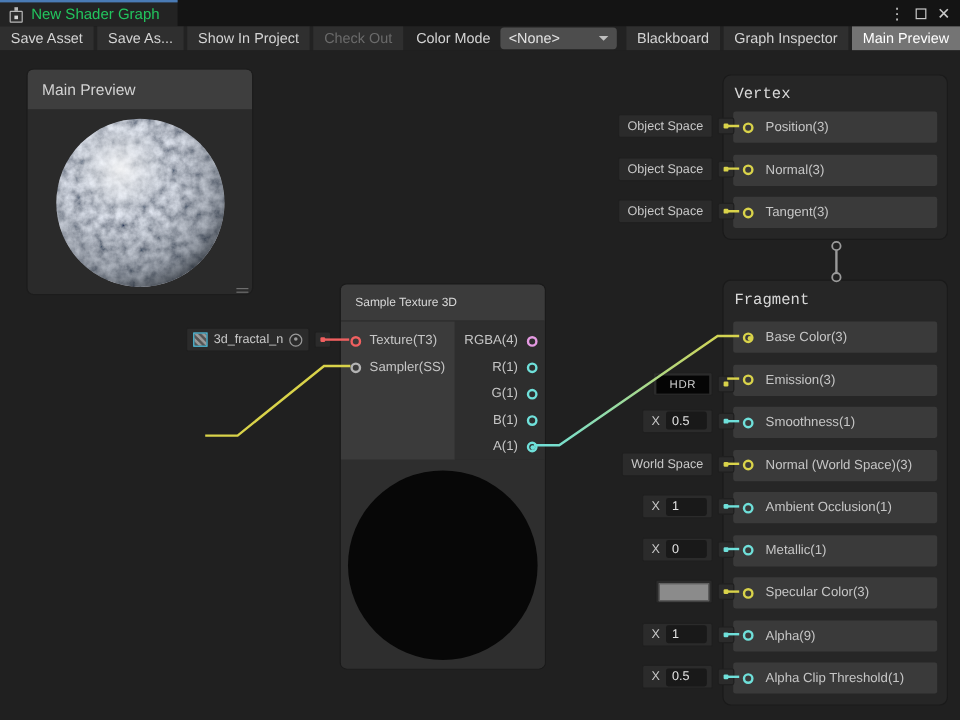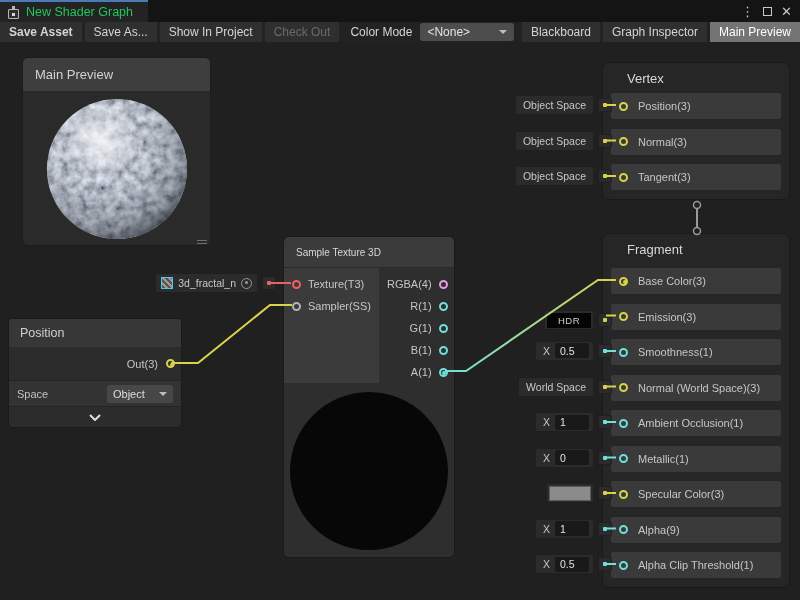--- a/index.html
+++ b/index.html
@@ -16,21 +16,21 @@
   .sg-icon { position:relative; width:13px; height:13px; flex:0 0 13px; }
   .sg-icon .box { position:absolute; left:1px; top:3px; width:11px; height:10px; border:1.5px solid #b8b8b8; background:#2e2e2e; border-radius:1px; }
   .sg-icon .stem { position:absolute; left:5px; top:0; width:3px; height:3px; background:#b8b8b8; }
   .sg-icon .dot { position:absolute; left:5px; top:7px; width:3px; height:3px; background:#d8d8d8; }
   .winctrls { margin-left:auto; display:flex; align-items:center; gap:9px; padding-right:8px; color:#c9c9c9; }
   .wc { font-size:13px; line-height:1; cursor:default; }
   .wc-max { width:9px; height:9px; border:1.5px solid #c9c9c9; }
   
   .toolbar { position:absolute; left:0; top:22px; width:800px; height:20px; background:#222; display:flex; align-items:stretch; font-size:12px; }
   .tbtn { background:#2f2f2f; color:#d4d4d4; display:flex; align-items:center; padding:0 9px; margin-right:3px; white-space:nowrap; }
-  .tbtn.first { margin-left:0;font-weight:bold; }
+  .tbtn.first { margin-left:0; }
   .tbtn.disabled { color:#6b6b6b; }
   .tbtn.active { background:#747474; color:#fff; margin-right:0; }
   .tb-label { background:transparent; display:flex; align-items:center; padding:0 8px; margin-left:auto; color:#d4d4d4; white-space:nowrap; }
   .tb-dropdown { width:100px; background:#4d4d4d; border-radius:3px; margin:1px 8px 1px 0; display:flex; align-items:center; padding:0 7px; color:#e2e2e2; }
   .tb-dropdown .arr { margin-left:auto; width:0; height:0; border-left:4px solid transparent; border-right:4px solid transparent; border-top:4.5px solid #bfbfbf; }
   
   .canvas { position:absolute; left:0; top:42px; width:800px; height:558px; background:#202020; }
   .edges { position:absolute; left:0; top:0; width:800px; height:558px; pointer-events:none; z-index:5; }
   
   .node { position:absolute; background:#262626; border:1px solid #1a1a1a; border-radius:7px; z-index:2; }
@@ -39,21 +39,21 @@
   .port { width:9px; height:9px; border-radius:50%; border:2px solid #888; flex:0 0 9px; position:relative; background:transparent; }
   .port.filled::after { content:""; position:absolute; left:1.5px; top:1.5px; width:4px; height:4px; border-radius:50%; background:inherit; }
   .p-vec3  { border-color:#d9d34a; } .p-vec3.filled::after  { background:#d9d34a; }
   .p-vec1  { border-color:#6fe0da; } .p-vec1.filled::after  { background:#6fe0da; }
   .p-vec4  { border-color:#e59ae2; }
   .p-tex   { border-color:#f06060; }
   .p-samp  { border-color:#b4b4b4; }
   .row-label { margin-left:10px; white-space:nowrap; }
   
   .ctxnode { padding:30px 8px 0 8px; }
-  .ctxnode .node-title { position:absolute; left:24px; top:8px; }
+  .ctxnode .node-title { position:absolute; left:9px; top:8px;font-family:Liberation Mono, monospace; }
   .ctxnode .slot-row { margin-bottom:9.5px; }
   
   .iobadge { position:absolute; height:20px; display:flex; align-items:center; gap:4px; z-index:3; }
   .badge-box { background:#2b2b2b; border:1px solid #1f1f1f; border-radius:2px; height:20px; display:flex; align-items:center; padding:0 7px; font-size:10.5px; color:#c8c8c8; white-space:nowrap; }
   .stub { width:14px; height:14px; background:#2b2b2b; border:1px solid #1f1f1f; border-radius:2px; display:flex; align-items:center; justify-content:center; }
   .stub i { width:4px; height:4px; border-radius:1px; display:block; }
   .stub-y i { background:#d9d34a; } .stub-c i { background:#6fe0da; } .stub-r i { background:#f06060; }
   .xfield { display:flex; align-items:center; gap:5px; padding:0 4px 0 7px; }
   .xfield .val { background:#191919; border-radius:2px; min-width:34px; height:15px; display:flex; align-items:center; padding:0 5px; color:#e3e3e3; font-size:10.5px; }
   .hdrbox { padding:2px; }
@@ -381,34 +381,15 @@
       <span class="badge-box">
         <span class="tex-icon"></span>
         <span>3d_fractal_n</span>
         <span class="picker"></span>
       </span>
       <span class="stub stub-r">
           <i></i>
         </span>
     </div>
 
-    <div class="node posnode">
-      <div class="pos-title">Position</div>
-      <div class="pos-out">
-        <span class="row-label" style="margin:0;">Out(3)</span>
-        <span class="port p-vec3 filled"></span>
-      </div>
-      <div class="pos-space">
-        <span>Space</span>
-        <span class="pos-dd">
-          <span>Object</span>
-          <span class="arr"></span>
-        </span>
-      </div>
-      <div class="pos-collapse">
-        <svg width="12" height="7" viewBox="0 0 12 7">
-          <polyline points="1,1 6,6 11,1" fill="none" stroke="#e0e0e0" stroke-width="2"></polyline>
-        </svg>
-      </div>
-    </div>
 
   </div>
 </div>
 
 </body></html>

